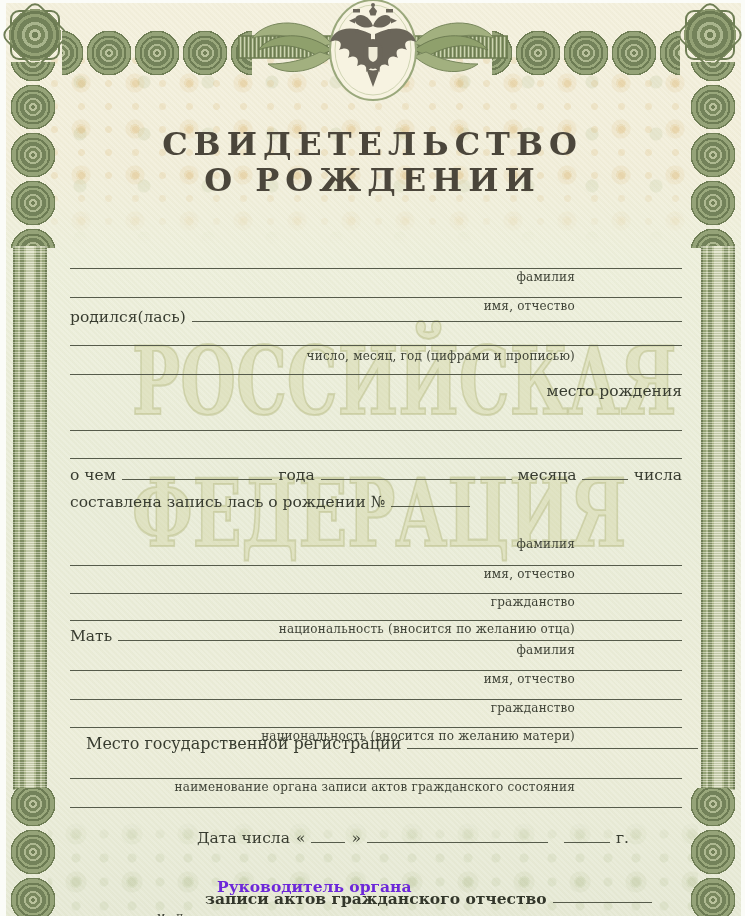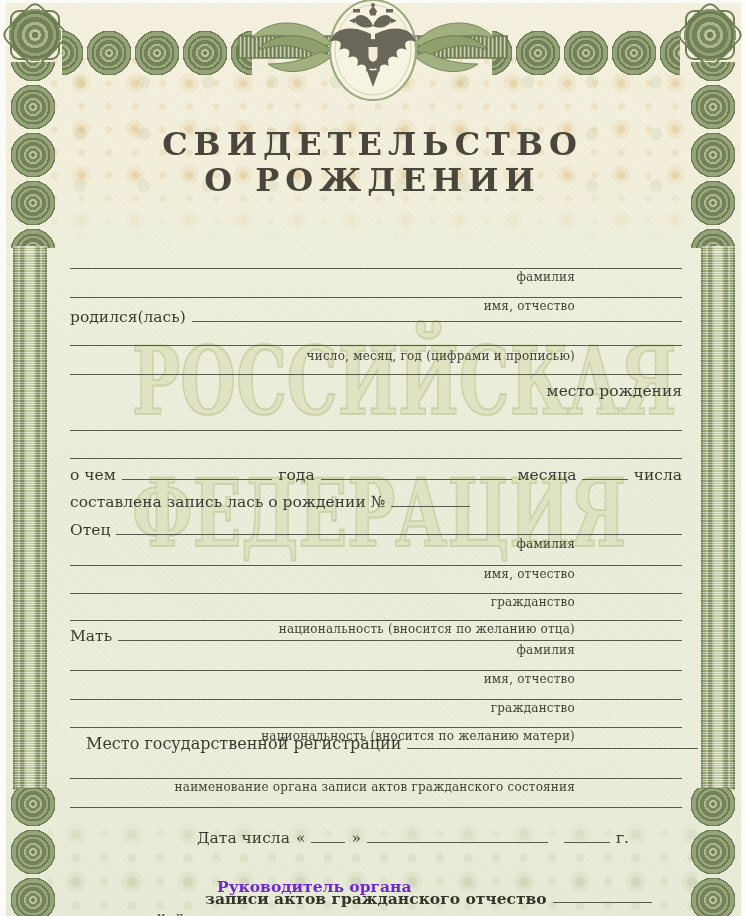--- a/index.html
+++ b/index.html
@@ -167,24 +167,20 @@
     <span class="lbl">месяца</span>
     <div class="fl ml mr" style="flex:0.45;"></div>
     <span class="lbl">числа</span>
   </div>
 
   <div class="frow" style="top:490px;width:400px;">
     <span class="lbl">составлена запись лась о рождении №</span>
     <div class="fl ml"></div>
   </div>
 
-  <div class="frow" style="top:518px;">
-    <span class="lbl">Отец</span>
-    <div class="fl ml"></div>
-  </div>
   <div class="cap" style="top:538px;">фамилия</div>
   <div class="fullline" style="top:565px;"></div>
   <div class="cap" style="top:568px;">имя, отчество</div>
   <div class="fullline" style="top:593px;"></div>
   <div class="cap" style="top:596px;">гражданство</div>
   <div class="fullline" style="top:620px;"></div>
   <div class="cap" style="top:623px;">национальность (вносится по желанию отца)</div>
 
   <div class="frow" style="top:624px;">
     <span class="lbl">Мать</span>

